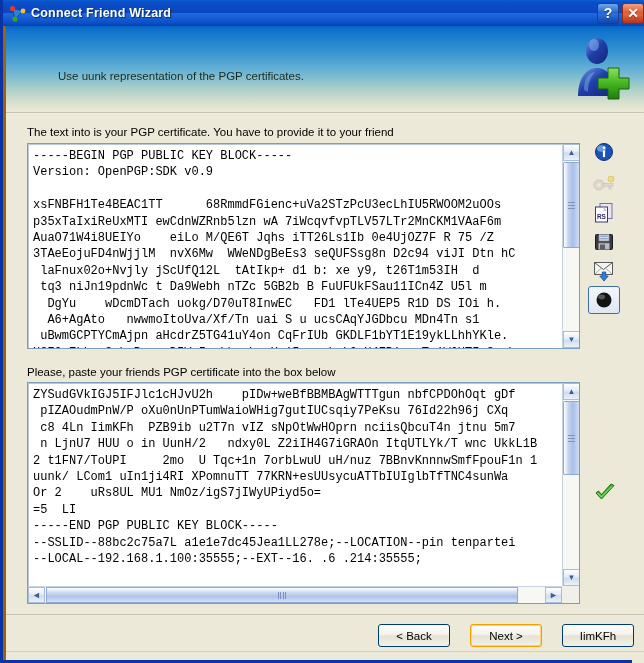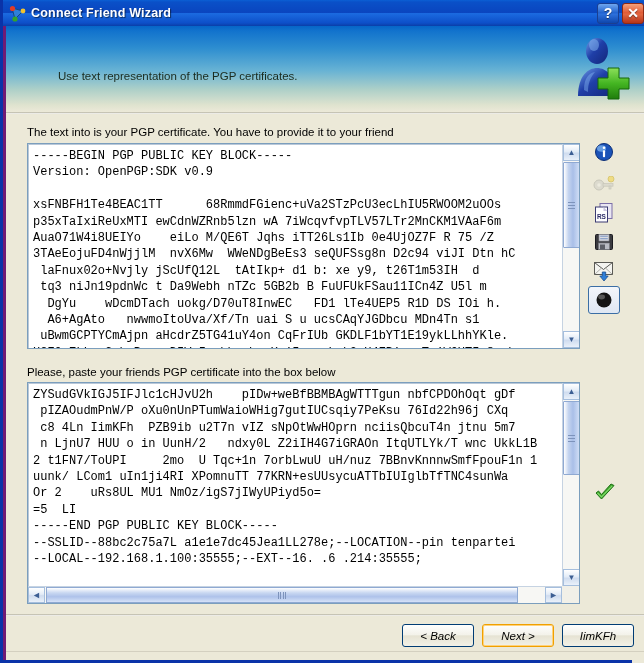--- a/index.html
+++ b/index.html
@@ -4,21 +4,21 @@
 <style>
   html,body{margin:0;padding:0;}
   body{
     width:644px;height:663px;overflow:hidden;
     font-family:"Liberation Sans",sans-serif;
     background:#ece9d8;
   }
   .window{
     position:absolute;left:0;top:0;width:632px;height:663px;
     box-sizing:border-box;
-    background:#701a75;
+    background:#a16207;
     border:3px solid #0a33a8;
     border-top:none;border-radius:0;
   }
   
   .titlebar{
     position:absolute;left:0;top:0;width:644px;height:26px;
     background:linear-gradient(to bottom,#0b5fd4 0%,#0a50c8 8%,#0a45bf 48%,#1b6ae0 52%,#0d4fc9 88%,#0a3ea8 100%);
     display:flex;align-items:center;
     box-sizing:border-box;
   }
@@ -159,21 +159,21 @@
   }
   .check-ok{
     position:absolute;left:588px;top:369px;width:22px;height:20px;
   }
   
   .footer-rule{
     position:absolute;left:0;top:500px;width:638px;height:2px;
     background:linear-gradient(to bottom,#b3b09c,#ffffff);
   }
   .btnrow{
-    position:absolute;right:10px;top:510px;display:flex;gap:8px;font-style:italic;
+    position:absolute;right:10px;top:510px;display:flex;gap:20px;
   }
   .wbtn{
     width:72px;height:23px;box-sizing:border-box;
     background:linear-gradient(to bottom,#fefefe 0%,#f3f2ea 46%,#e6e3d3 52%,#f2f1e7 100%);
     border:1px solid #003c74;border-radius:3px;
     font-size:11.5px;color:#000;
     display:flex;align-items:center;justify-content:center;
     cursor:default;font-family:"Liberation Sans",sans-serif;
   }
   .wbtn.default{
@@ -200,21 +200,21 @@
         <circle cx="6" cy="14" r="2.6" fill="#34a32a"></circle>
       </svg>
     </span>
     <span class="title-text">Connect Friend Wizard</span>
     <span class="tb-spacer"></span>
     <span class="tb-btn tb-help">?</span>
     <span class="tb-btn tb-close">✕</span>
   </div>
 
   <div class="banner">
-    <div class="sub">Use text representation of the PGP certificates.</div>
+    <div class="sub">Use uunk representation of the PGP certificates.</div>
     <span class="wiz-icon">
       <svg width="62" height="66" viewBox="0 0 62 66">
         <defs>
           <linearGradient id="pg" x1="0" y1="0" x2="1" y2="1">
             <stop offset="0" stop-color="#6f9de8"></stop>
             <stop offset="45%" stop-color="#1f3fa8"></stop>
             <stop offset="100%" stop-color="#13267a"></stop>
           </linearGradient>
           <linearGradient id="gg" x1="0" y1="0" x2="0" y2="1">
             <stop offset="0" stop-color="#8ce05a"></stop>

